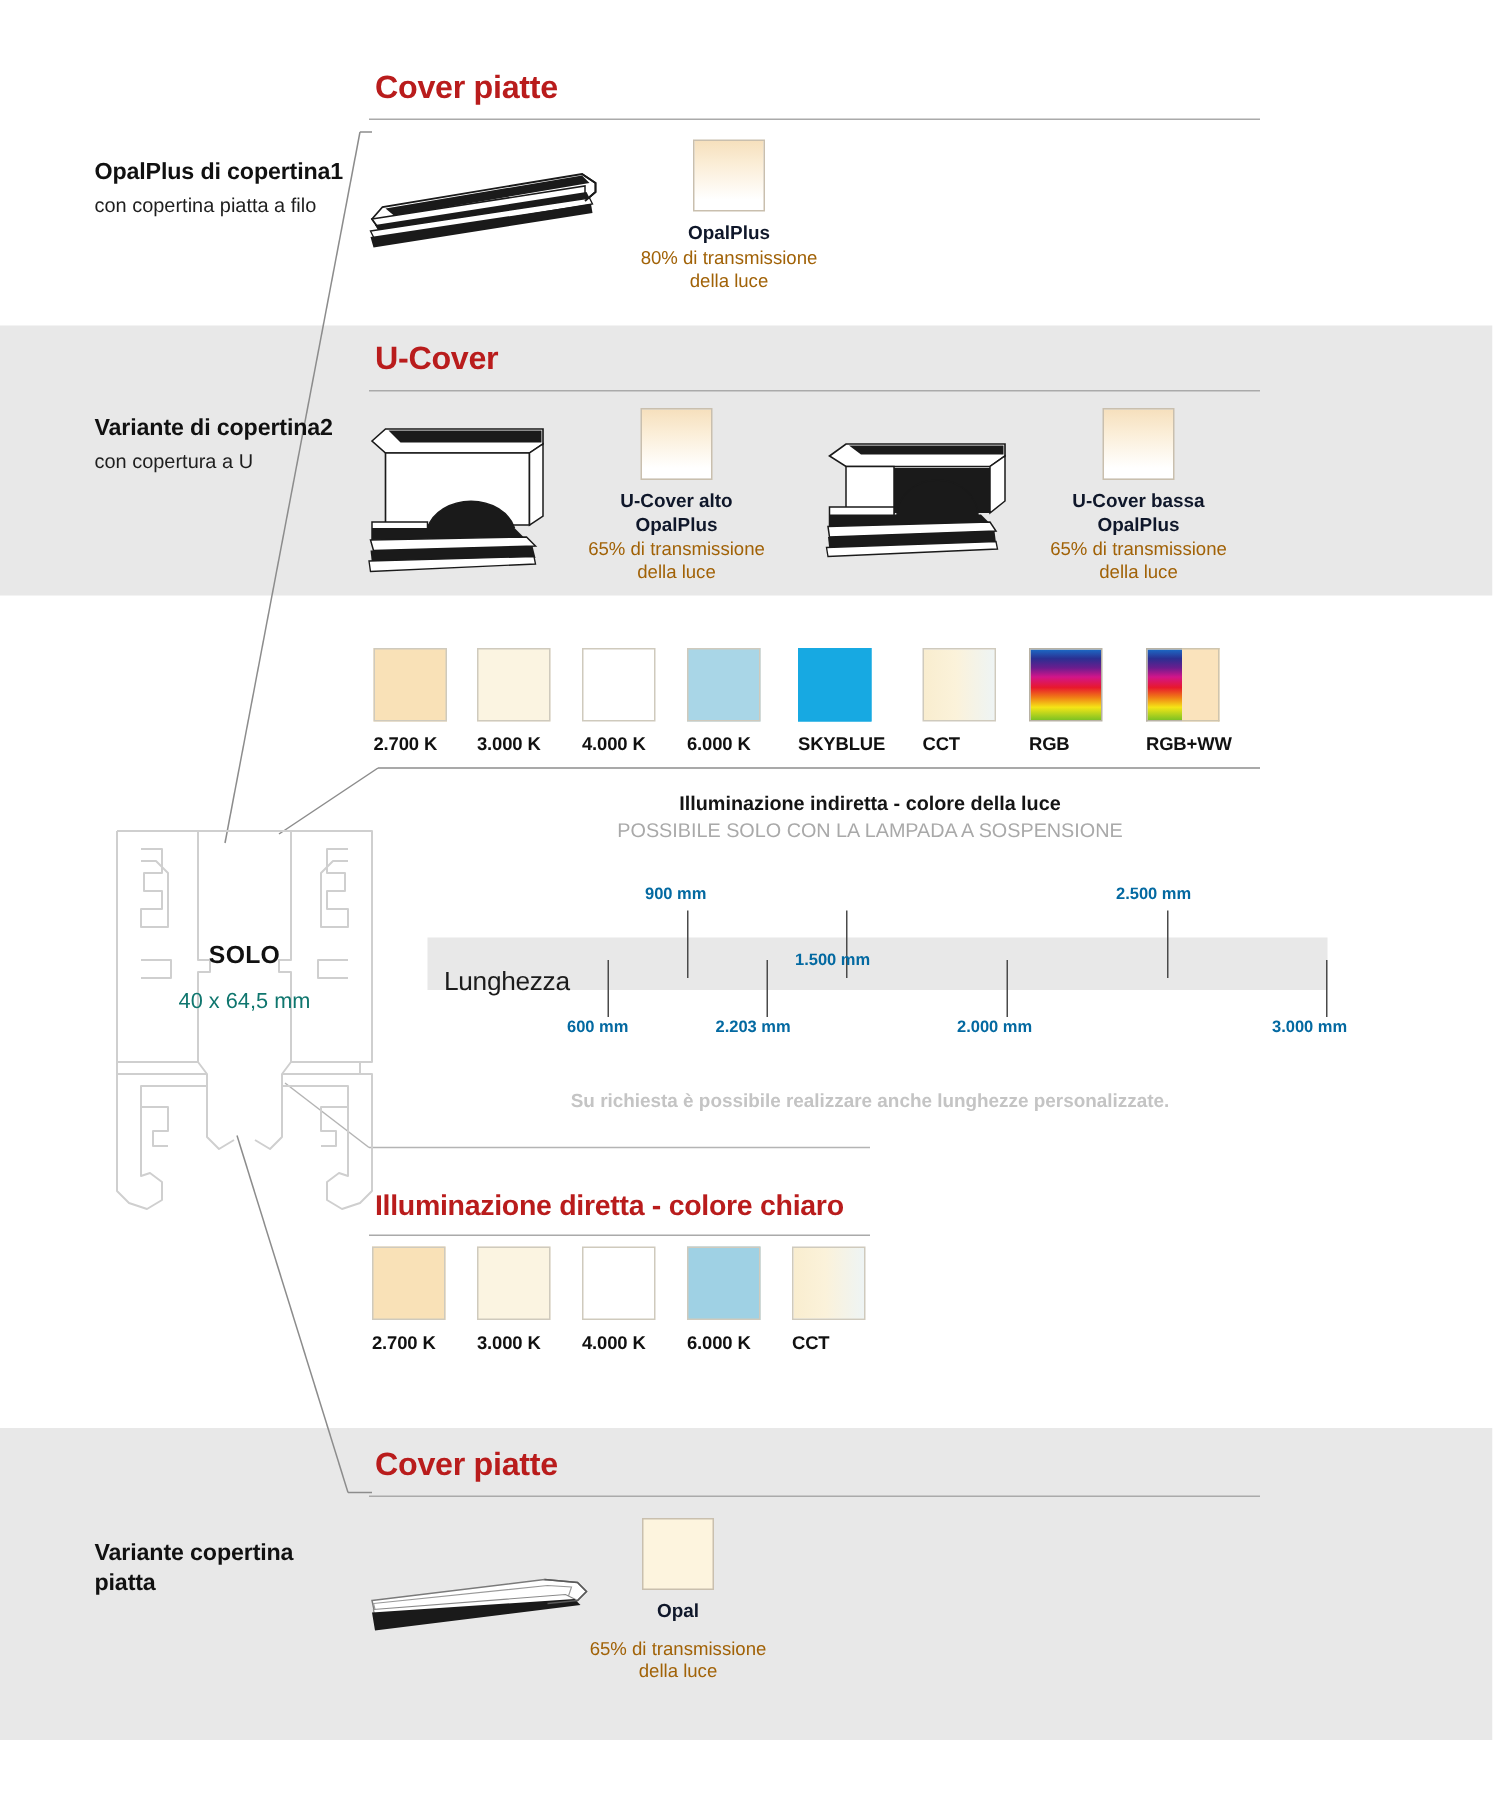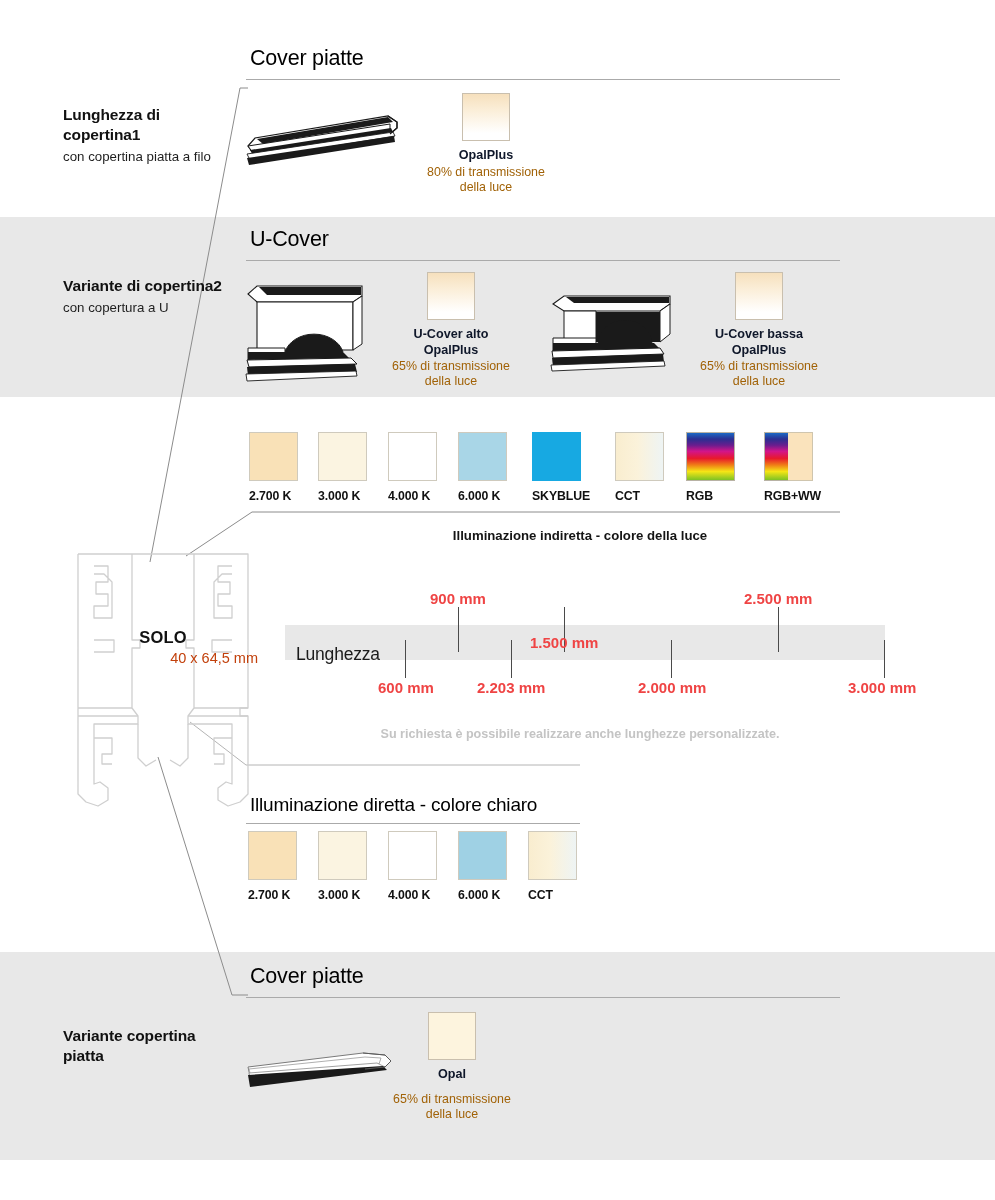--- a/index.html
+++ b/index.html
@@ -26,21 +26,21 @@
     font-size: 13.3px; font-weight: normal; line-height: 1.3; color: #1e1e1e;
     margin-top: 3px;
   }
   #variant-1 { left: 63px; top: 105px; }
   #variant-2 { left: 63px; top: 276px; }
   #variant-3 { left: 63px; top: 1026px; }
 
   
   .section-head { position: absolute; }
   .section-head .sh-title {
-    font-size: 21.5px; font-weight: normal; color: #000000; letter-spacing: -0.2px;
+    font-size: 21.5px; font-weight: bold; color: #b91c1c; letter-spacing: -0.2px;
     line-height: 1; padding-left: 4px;
   }
   .section-head .sh-rule {
     border-top: 1px solid #aaa; margin-top: 9px;
   }
   #head-cover-top  { left: 246px; top: 48px;  width: 594px; }
   #head-cover-top .sh-rule { width: 594px; }
   #head-ucover     { left: 246px; top: 229px; width: 594px; }
   #head-ucover .sh-rule { width: 594px; }
   #head-diretta    { left: 246px; top: 795px; width: 334px; }
@@ -105,21 +105,21 @@
 
   
   #profile { position: absolute; left: 68px; top: 548px; }
   #profile-label {
     position: absolute; left: 68px; top: 628px; width: 190px; text-align: center;
   }
   #profile-label .pl-name {
     font-size: 16.5px; font-weight: bold; color: #111; letter-spacing: 0.2px;
   }
   #profile-label .pl-dim {
-    font-size: 14.5px; color: #c2410c; margin-top: 3px; text-align: right;
+    font-size: 14.5px; color: #0f766e; margin-top: 13px;
   }
 
   
   #indirect-caption {
     position: absolute; left: 246px; top: 527px; width: 668px; text-align: center;
   }
   #indirect-caption .ic-1 {
     font-size: 13.2px; font-weight: bold; color: #141414; line-height: 1.35;
   }
   #indirect-caption .ic-2 {
@@ -130,21 +130,21 @@
   #length-bar {
     position: absolute; left: 285px; top: 625px; width: 600px; height: 35px;
     background: #e8e8e8;
   }
   #length-bar .lb-text {
     position: absolute; left: 11px; top: 19px;
     font-size: 17.5px; color: #1b1b1b; letter-spacing: -0.2px;
   }
   .tick-line { position: absolute; width: 1px; background: #4a4a4a; }
   .tick-label {
-    position: absolute; font-size: 15px; font-weight: bold; color: #ef4444;
+    position: absolute; font-size: 11px; font-weight: bold; color: #0369a1;
     white-space: nowrap;
   }
   #custom-note {
     position: absolute; left: 246px; top: 727px; width: 668px; text-align: center;
     font-size: 12.6px; font-weight: bold; color: #c4c4c4;
   }
 
   
   #leaders { position: absolute; left: 0; top: 0; width: 995px; height: 1200px; pointer-events: none; }
 </style>
@@ -161,21 +161,21 @@
     <line x1="240" y1="88" x2="248" y2="88" stroke="#8c8c8c" stroke-width="1"></line>
     <line x1="186" y1="556" x2="252" y2="512" stroke="#8c8c8c" stroke-width="1"></line>
     <line x1="252" y1="512" x2="840" y2="512" stroke="#8c8c8c" stroke-width="1"></line>
     <line x1="190" y1="722" x2="246" y2="765" stroke="#b4b4b4" stroke-width="1"></line>
     <line x1="246" y1="765" x2="580" y2="765" stroke="#b4b4b4" stroke-width="1"></line>
     <line x1="158" y1="757" x2="232" y2="995" stroke="#8c8c8c" stroke-width="1"></line>
     <line x1="232" y1="995" x2="248" y2="995" stroke="#8c8c8c" stroke-width="1"></line>
   </svg>
 
   <div class="variant" id="variant-1">
-    <div class="v-title">Lunghezza di
+    <div class="v-title">OpalPlus di
 copertina1</div>
     <div class="v-sub">con copertina
 piatta a filo</div>
   </div>
   <div class="variant" id="variant-2">
     <div class="v-title">Variante di
 copertina2</div>
     <div class="v-sub">con copertura a U</div>
   </div>
   <div class="variant" id="variant-3">
@@ -285,20 +285,21 @@
   <div class="cswatch" style="left:764px; top:432px;">
     <div class="box c-rgbww">
       <div class="half-rgb"></div>
       <div class="half-ww"></div>
     </div>
     <div class="lbl">RGB+WW</div>
   </div>
 
   <div id="indirect-caption">
     <div class="ic-1">Illuminazione indiretta - colore della luce</div>
+    <div class="ic-2">POSSIBILE SOLO CON LA LAMPADA A SOSPENSIONE</div>
   </div>
 
   <svg id="profile" width="190" height="275" viewBox="0 0 190 275">
     <g fill="none" stroke="#cfcfcf" stroke-width="1.3" stroke-linejoin="round">
       <path d="M10,6 L180,6 L180,160 L172,160 L172,168 L180,168 L180,246
                L172,254 L160,258 L150,252 L150,240 L158,234 L164,236
                L164,176 L120,176 L120,168 L126,160 L126,100 L118,100
                L118,92 L126,92 L126,6"></path>
       <path d="M180,6 L180,6"></path>
       <path d="M10,6 L10,246 L18,254 L30,258 L40,252 L40,240 L32,234

